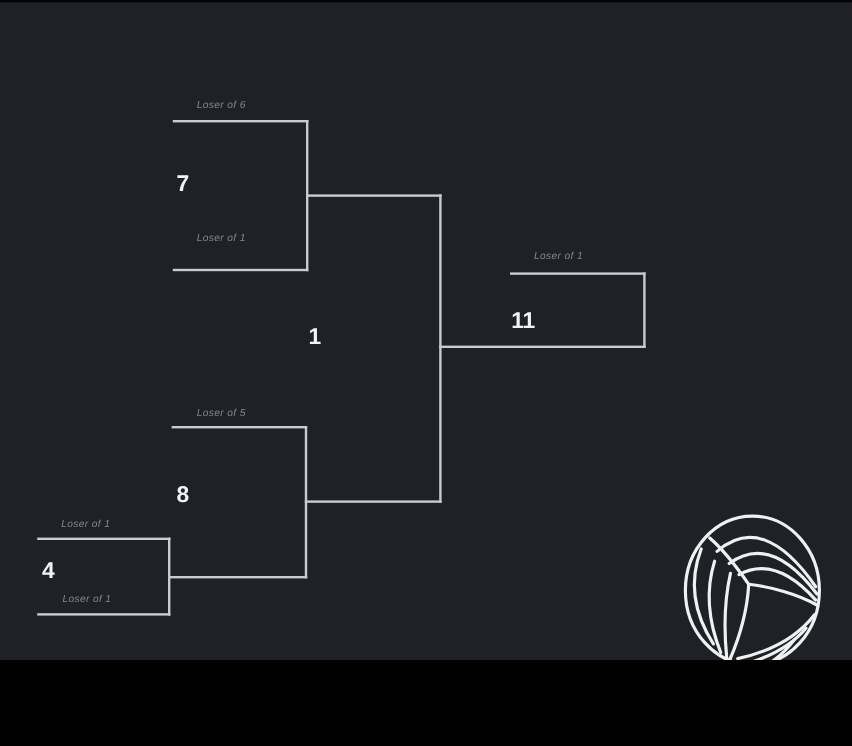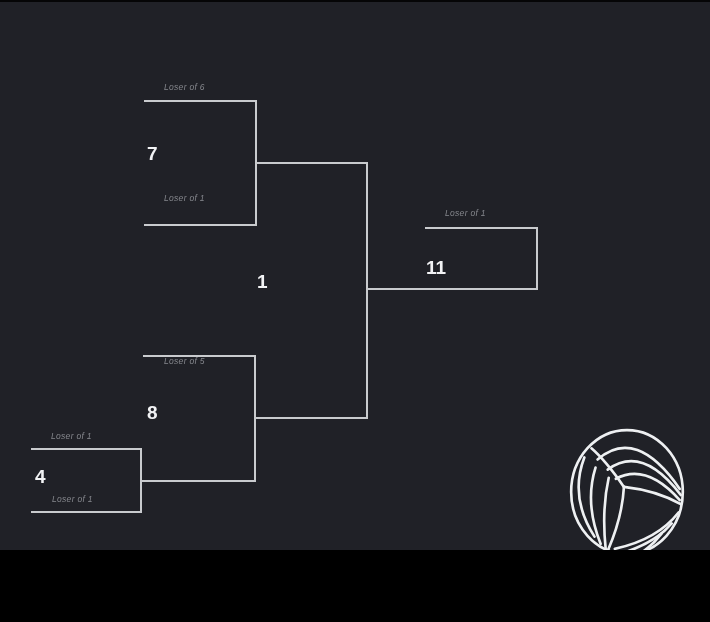--- a/index.html
+++ b/index.html
@@ -32,21 +32,21 @@
 <div class="stage">
 
   <div class="seed-label" style="left:164px;top:82px">Loser of 6</div>
   <div class="hline" style="left:144px;top:100px;width:113px"></div>
   <div class="match-number" style="left:147px;top:144px">7</div>
   <div class="seed-label" style="left:164px;top:193px">Loser of 1</div>
   <div class="hline" style="left:144px;top:224px;width:113px"></div>
   <div class="vline" style="left:255px;top:100px;height:126px"></div>
   <div class="hline" style="left:255px;top:162px;width:113px"></div>
 
-  <div class="seed-label" style="left:164px;top:356px">Loser of 5</div>
+  <div class="seed-label" style="left:164px;top:339px">Loser of 5</div>
   <div class="hline" style="left:143px;top:355px;width:113px"></div>
   <div class="match-number" style="left:147px;top:403px">8</div>
   <div class="vline" style="left:254px;top:355px;height:127px"></div>
   <div class="hline" style="left:254px;top:417px;width:114px"></div>
 
   <div class="seed-label" style="left:51px;top:431px">Loser of 1</div>
   <div class="hline" style="left:31px;top:448px;width:111px"></div>
   <div class="match-number" style="left:35px;top:467px">4</div>
   <div class="seed-label" style="left:52px;top:494px">Loser of 1</div>
   <div class="hline" style="left:31px;top:511px;width:111px"></div>

